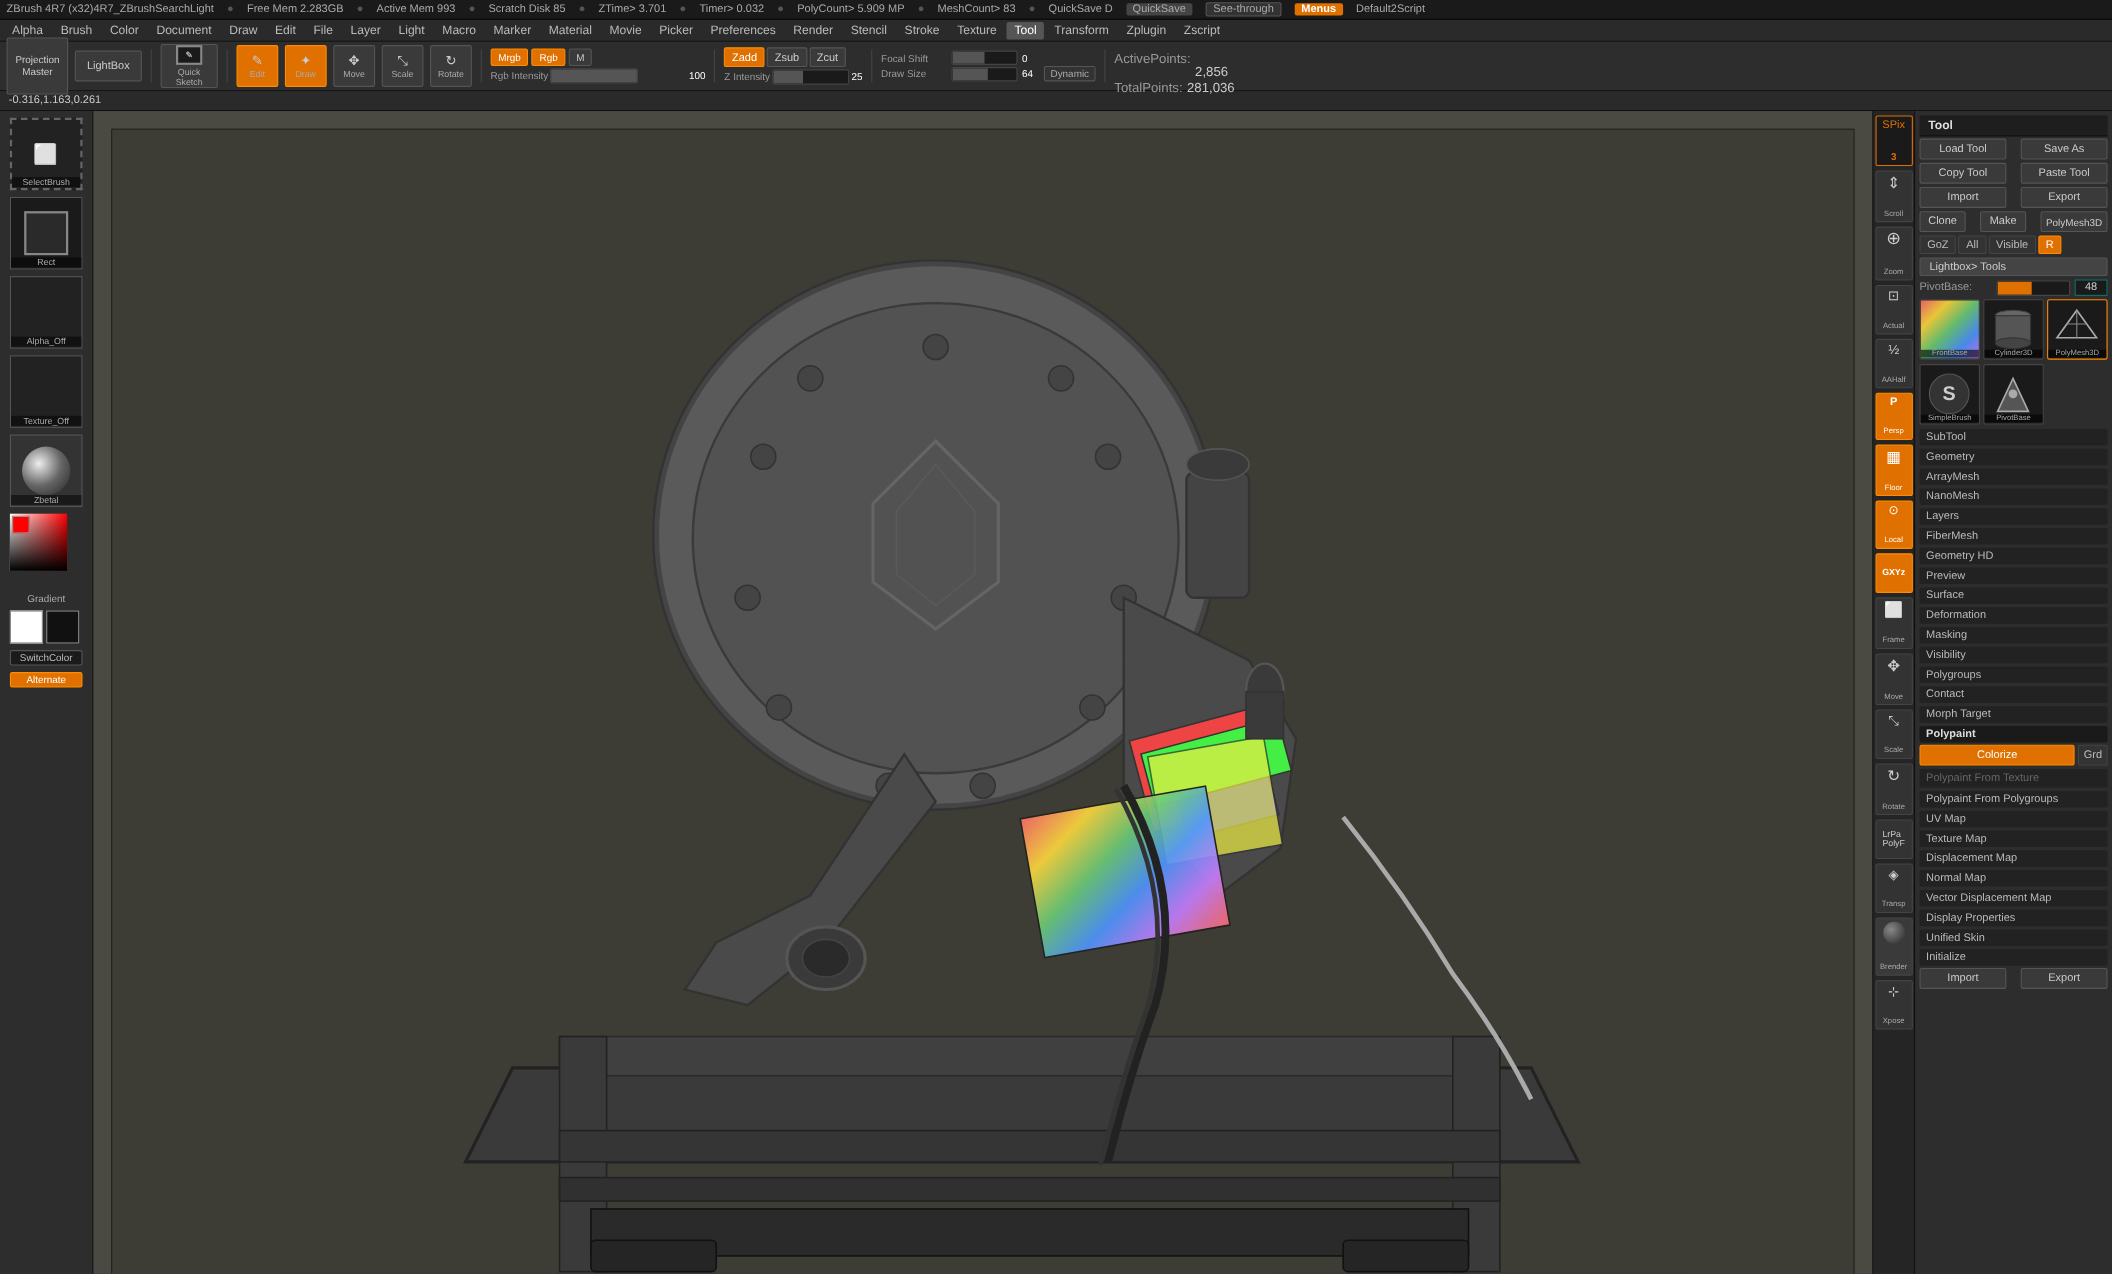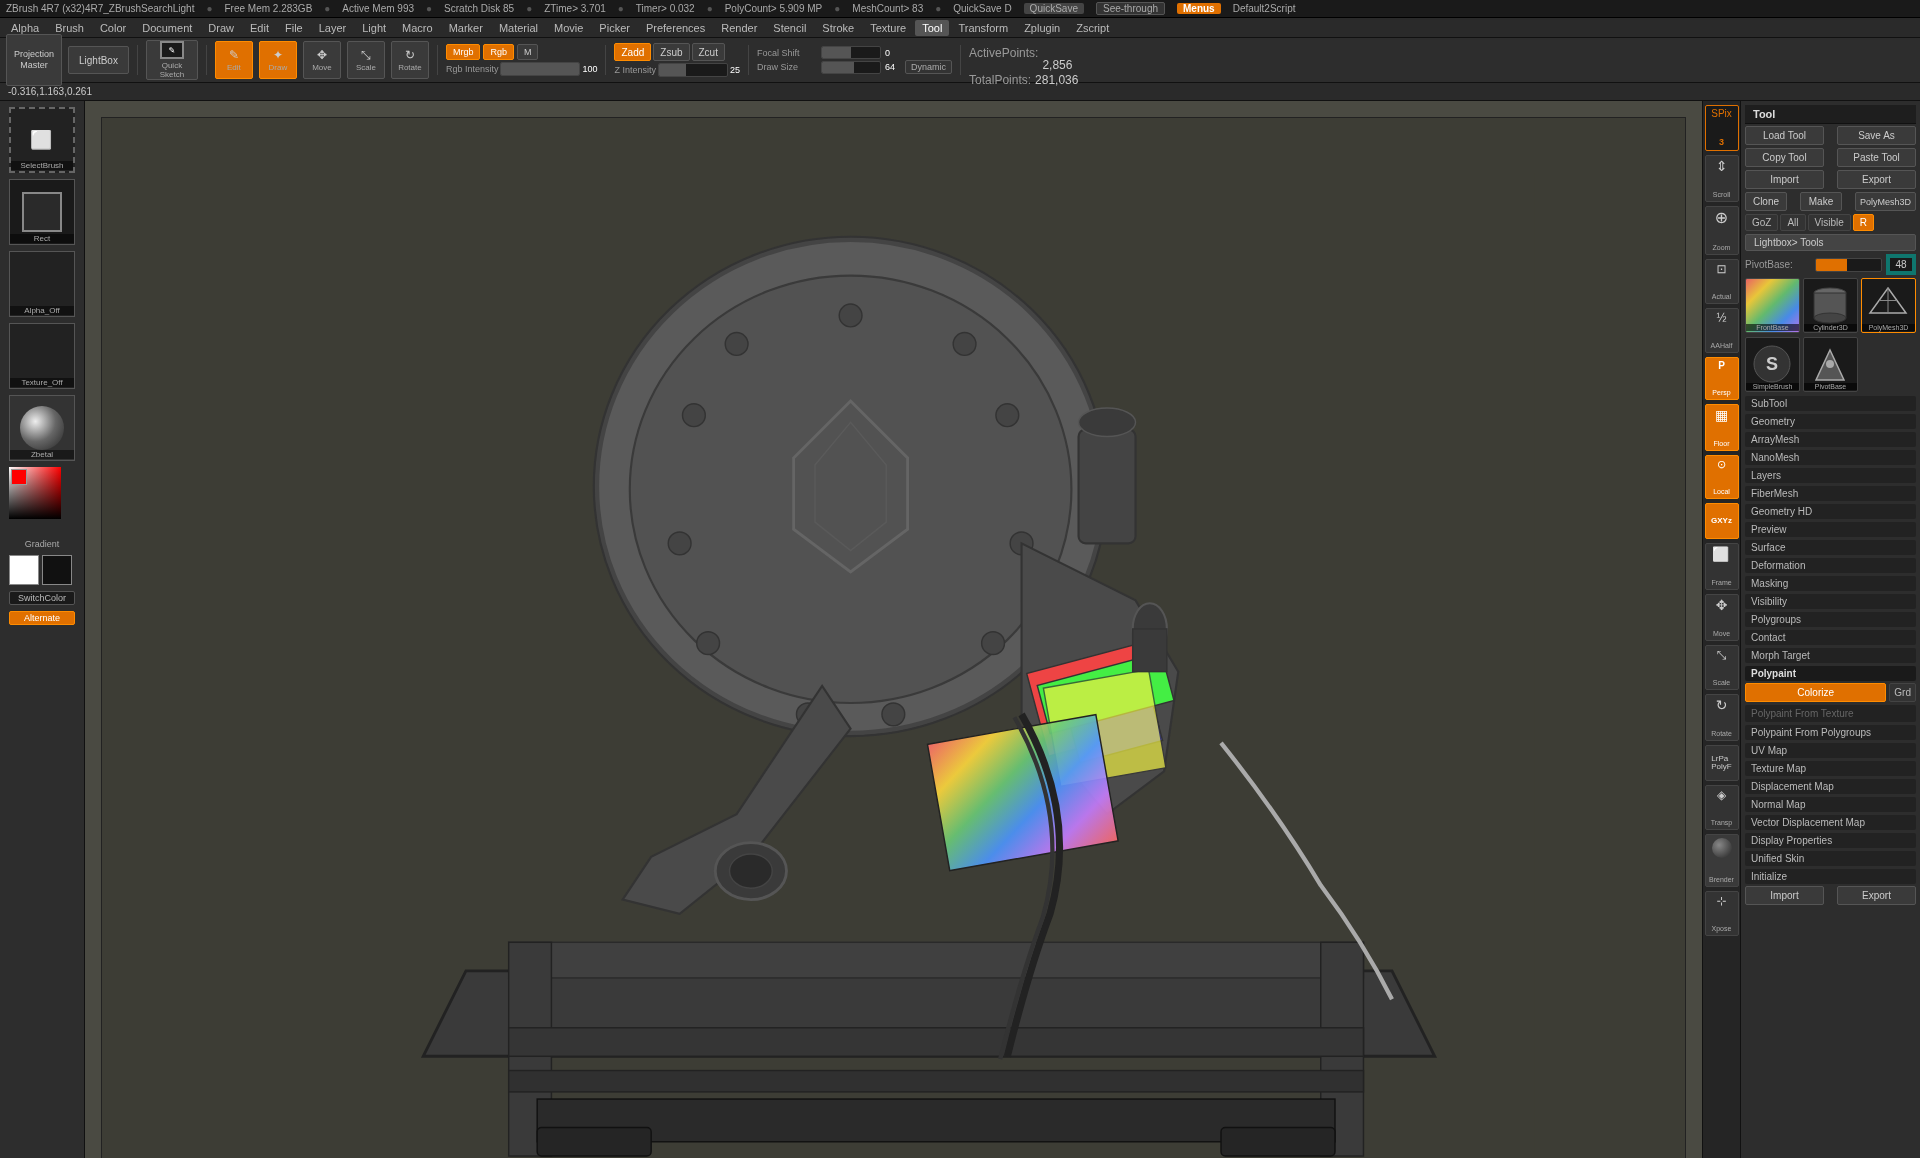--- a/index.html
+++ b/index.html
@@ -347,21 +347,21 @@
     .pivot-row {
       display: flex;
       align-items: center;
       gap: 4px;
       margin-bottom: 3px;
       font-size: 10px;
     }
     .pivot-label { color: #999; flex: 1; }
     .pivot-val {
       background: #1a1a1a;
-      border: 4px solid #0f766e;
+      border: 1px solid #0f766e;
       color: #ccc;
       font-size: 10px;
       padding: 1px 4px;
       width: 30px;
       text-align: center;
     }
 
     .colorize-row {
       display: flex;
       align-items: center;
@@ -577,21 +577,21 @@
     <div style="display:flex;gap:3px;align-items:center;">
       <button class="brush-btn active" style="height:16px;font-size:9px;padding:0 6px;">Mrgb</button>
       <button class="brush-btn active" style="height:16px;font-size:9px;padding:0 6px;">Rgb</button>
       <button class="brush-btn" style="height:16px;font-size:9px;padding:0 6px;">M</button>
     </div>
     <div style="display:flex;gap:2px;align-items:center;font-size:9px;">
       <span style="color:#999;">Rgb Intensity</span>
       <div class="param-slider" style="width:80px;">
         <div class="param-slider-fill" style="width:100%;"></div>
       </div>
-      <span style="color:#fff;">100</span>
+      <span style="color:#fff;margin-left:44px;">100</span>
     </div>
   </div>
   <div class="brush-sep"></div>
 
   <div style="display:flex;flex-direction:column;gap:2px;">
     <div style="display:flex;gap:2px;">
       <button class="zadd-btn">Zadd</button>
       <button class="zsub-btn">Zsub</button>
       <button class="zsub-btn">Zcut</button>
     </div>

